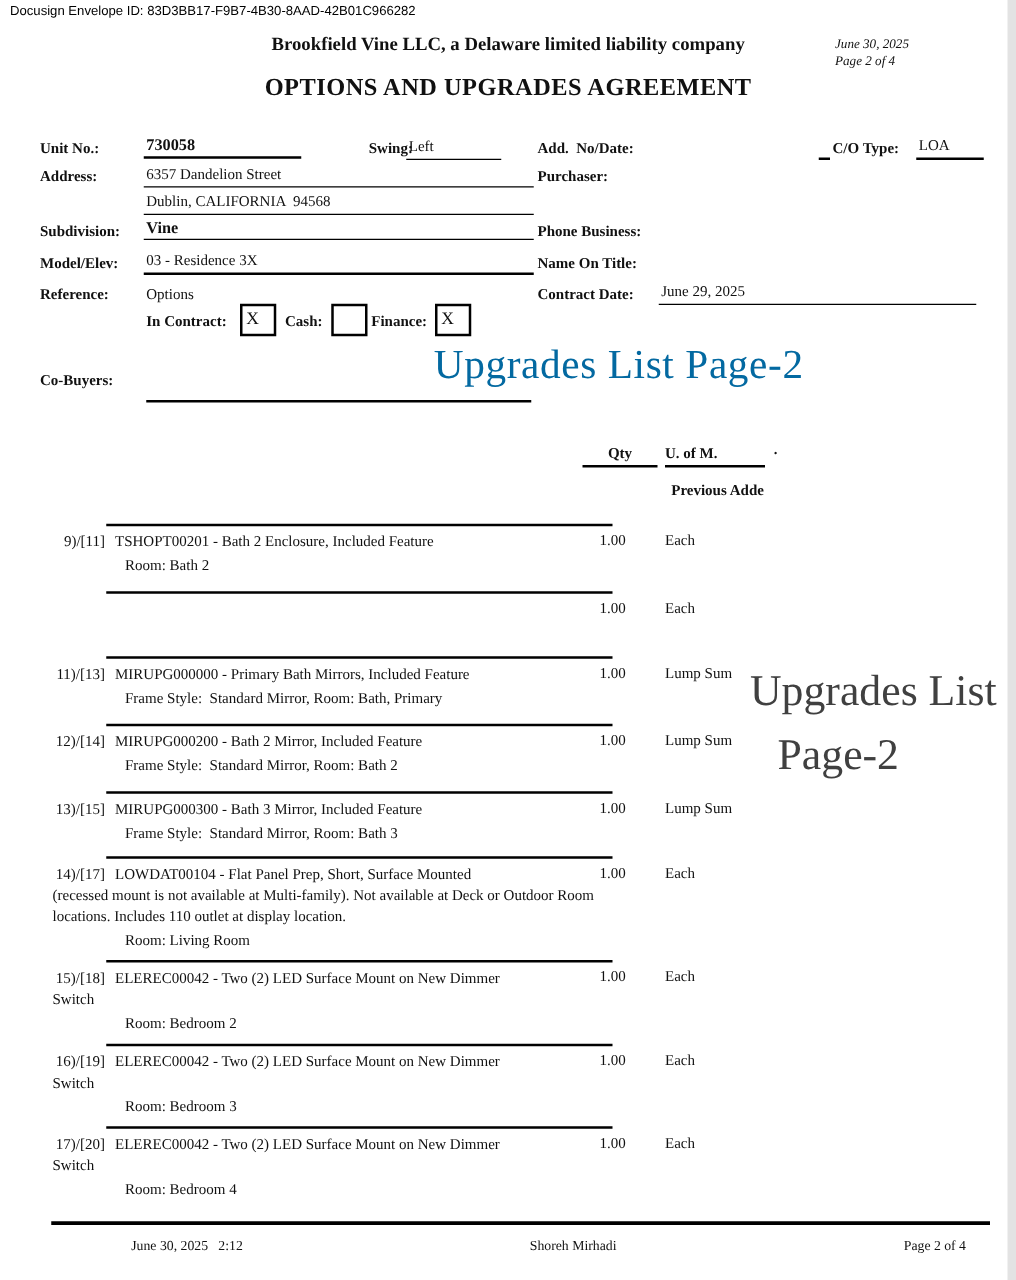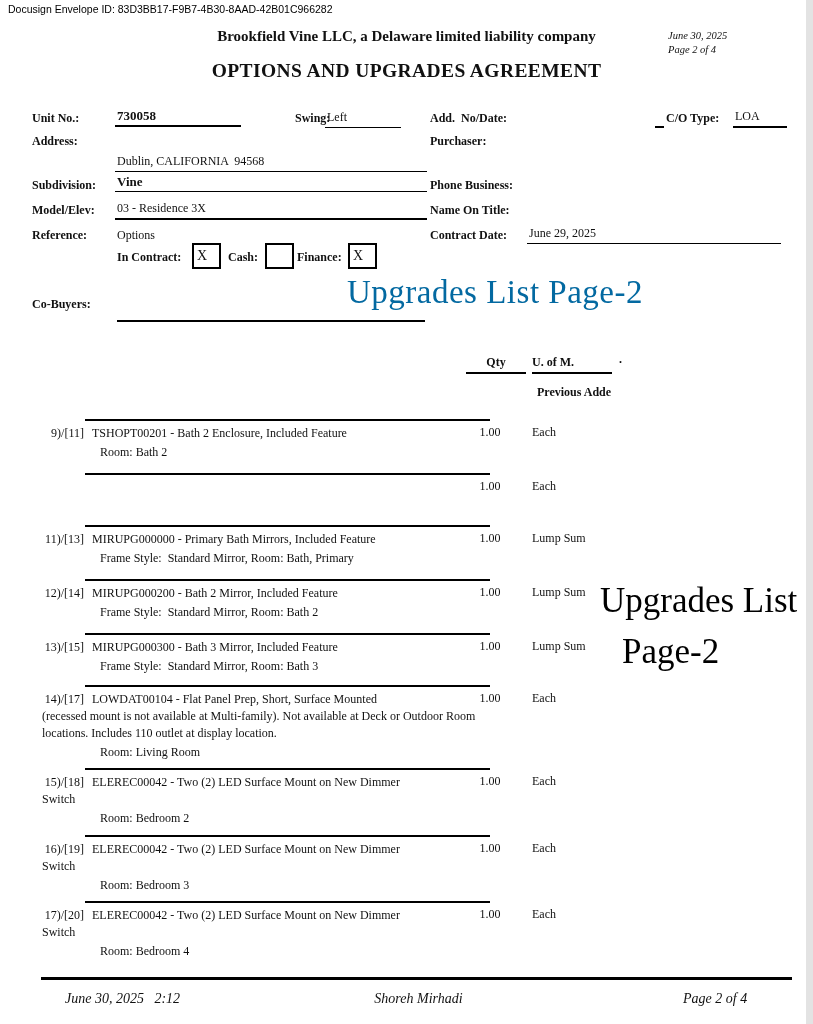--- a/index.html
+++ b/index.html
@@ -10,35 +10,35 @@
   .pre{white-space:pre-wrap;}
   .docusign{font-family:"Liberation Sans",sans-serif;font-size:10.5px;color:#000;}
   .company{width:813px;text-align:center;font-size:15px;font-weight:bold;}
   .doctitle{width:813px;text-align:center;font-size:19.5px;font-weight:bold;letter-spacing:0.4px;}
   .hdrmeta{font-size:10.5px;font-style:italic;line-height:14px;}
   .lbl{font-weight:bold;font-size:12px;white-space:pre;}
   .fld{display:inline-block;border-bottom:1.5px solid #000;padding:0 0 1px 2px;height:16px;vertical-align:bottom;}
   .fld2{border-bottom-width:2px;}
   .cbx{width:22px;height:22px;border:2px solid #000;font-size:14px;line-height:22px;padding-left:3px;}
   .wmark{font-size:33px;letter-spacing:0.5px;color:#0369a1;}
-  .wmark2{font-size:35px;line-height:51px;color:#000000;margin-top:48px;}
+  .wmark2{font-size:35px;line-height:51px;color:#404040;}
   .thead{font-weight:bold;border-bottom:2px solid #000;padding-bottom:2px;}
   .tbl{width:760px;}
   .trow{position:relative;box-sizing:border-box;}
   .sep{position:absolute;left:53px;top:0;width:405px;height:2px;background:#000;}
   .rtext{padding-top:6px;width:432px;line-height:17px;}
   .l1{white-space:pre-wrap;}
   .num{display:inline-block;width:52px;text-align:right;margin-right:8px;white-space:pre;}
   .cont{margin-left:10px;width:440px;white-space:pre-wrap;}
   .room{margin-left:68px;margin-top:2px;white-space:pre-wrap;}
   .qty{position:absolute;left:430px;top:6px;width:56px;text-align:center;}
   .uom{position:absolute;left:492px;top:6px;width:110px;padding-left:8px;}
   .h52{height:52px}.h54{height:54px}.h66{height:66px}.h67{height:67px}.h83{height:83px}
   .ftline{left:41px;top:977px;width:751px;height:3px;background:#000;}
-  .ft{font-size:14px;font-style:italic;}
+  .ft{font-size:11px;margin-left:40px;}
   .edge{left:806px;top:0;width:7px;height:1024px;background:#e3e3e3;}
 </style>
 </head>
 <body>
 
 <div class="page">
 
   <div class="abs docusign" style="left:8px;top:3px;">Docusign Envelope ID: 83D3BB17-F9B7-4B30-8AAD-42B01C966282</div>
 
   <div class="abs company" style="left:0;top:28px;">Brookfield Vine LLC, a Delaware limited liability company</div>
@@ -51,20 +51,21 @@
   <div class="abs lbl" style="left:32px;top:111px;">Unit No.:</div>
   <div class="abs fld fld2 b" style="left:115px;top:108px;width:124px;font-size:13px;">730058</div>
   <div class="abs lbl" style="left:295px;top:111px;">Swing:</div>
   <div class="abs fld" style="left:325px;top:110px;width:74px;">Left</div>
   <div class="abs lbl" style="left:430px;top:111px;">Add.  No/Date:</div>
   <div class="abs" style="left:655px;top:110px;width:9px;height:16px;border-bottom:2px solid #000;"></div>
   <div class="abs lbl" style="left:666px;top:111px;">C/O Type:</div>
   <div class="abs fld fld2" style="left:733px;top:109px;width:52px;">LOA</div>
 
   <div class="abs lbl" style="left:32px;top:134px;">Address:</div>
+  <div class="abs fld" style="left:115px;top:132px;width:310px;">6357 Dandelion Street</div>
   <div class="abs lbl" style="left:430px;top:134px;">Purchaser:</div>
   <div class="abs fld pre" style="left:115px;top:154px;width:310px;">Dublin, CALIFORNIA  94568</div>
 
   <div class="abs lbl" style="left:32px;top:178px;">Subdivision:</div>
   <div class="abs fld b" style="left:115px;top:174px;width:310px;font-size:13px;">Vine</div>
   <div class="abs lbl" style="left:430px;top:178px;">Phone Business:</div>
   <div class="abs lbl" style="left:32px;top:203px;">Model/Elev:</div>
   <div class="abs fld fld2" style="left:115px;top:201px;width:310px;">03 - Residence 3X</div>
   <div class="abs lbl" style="left:430px;top:203px;">Name On Title:</div>
 

